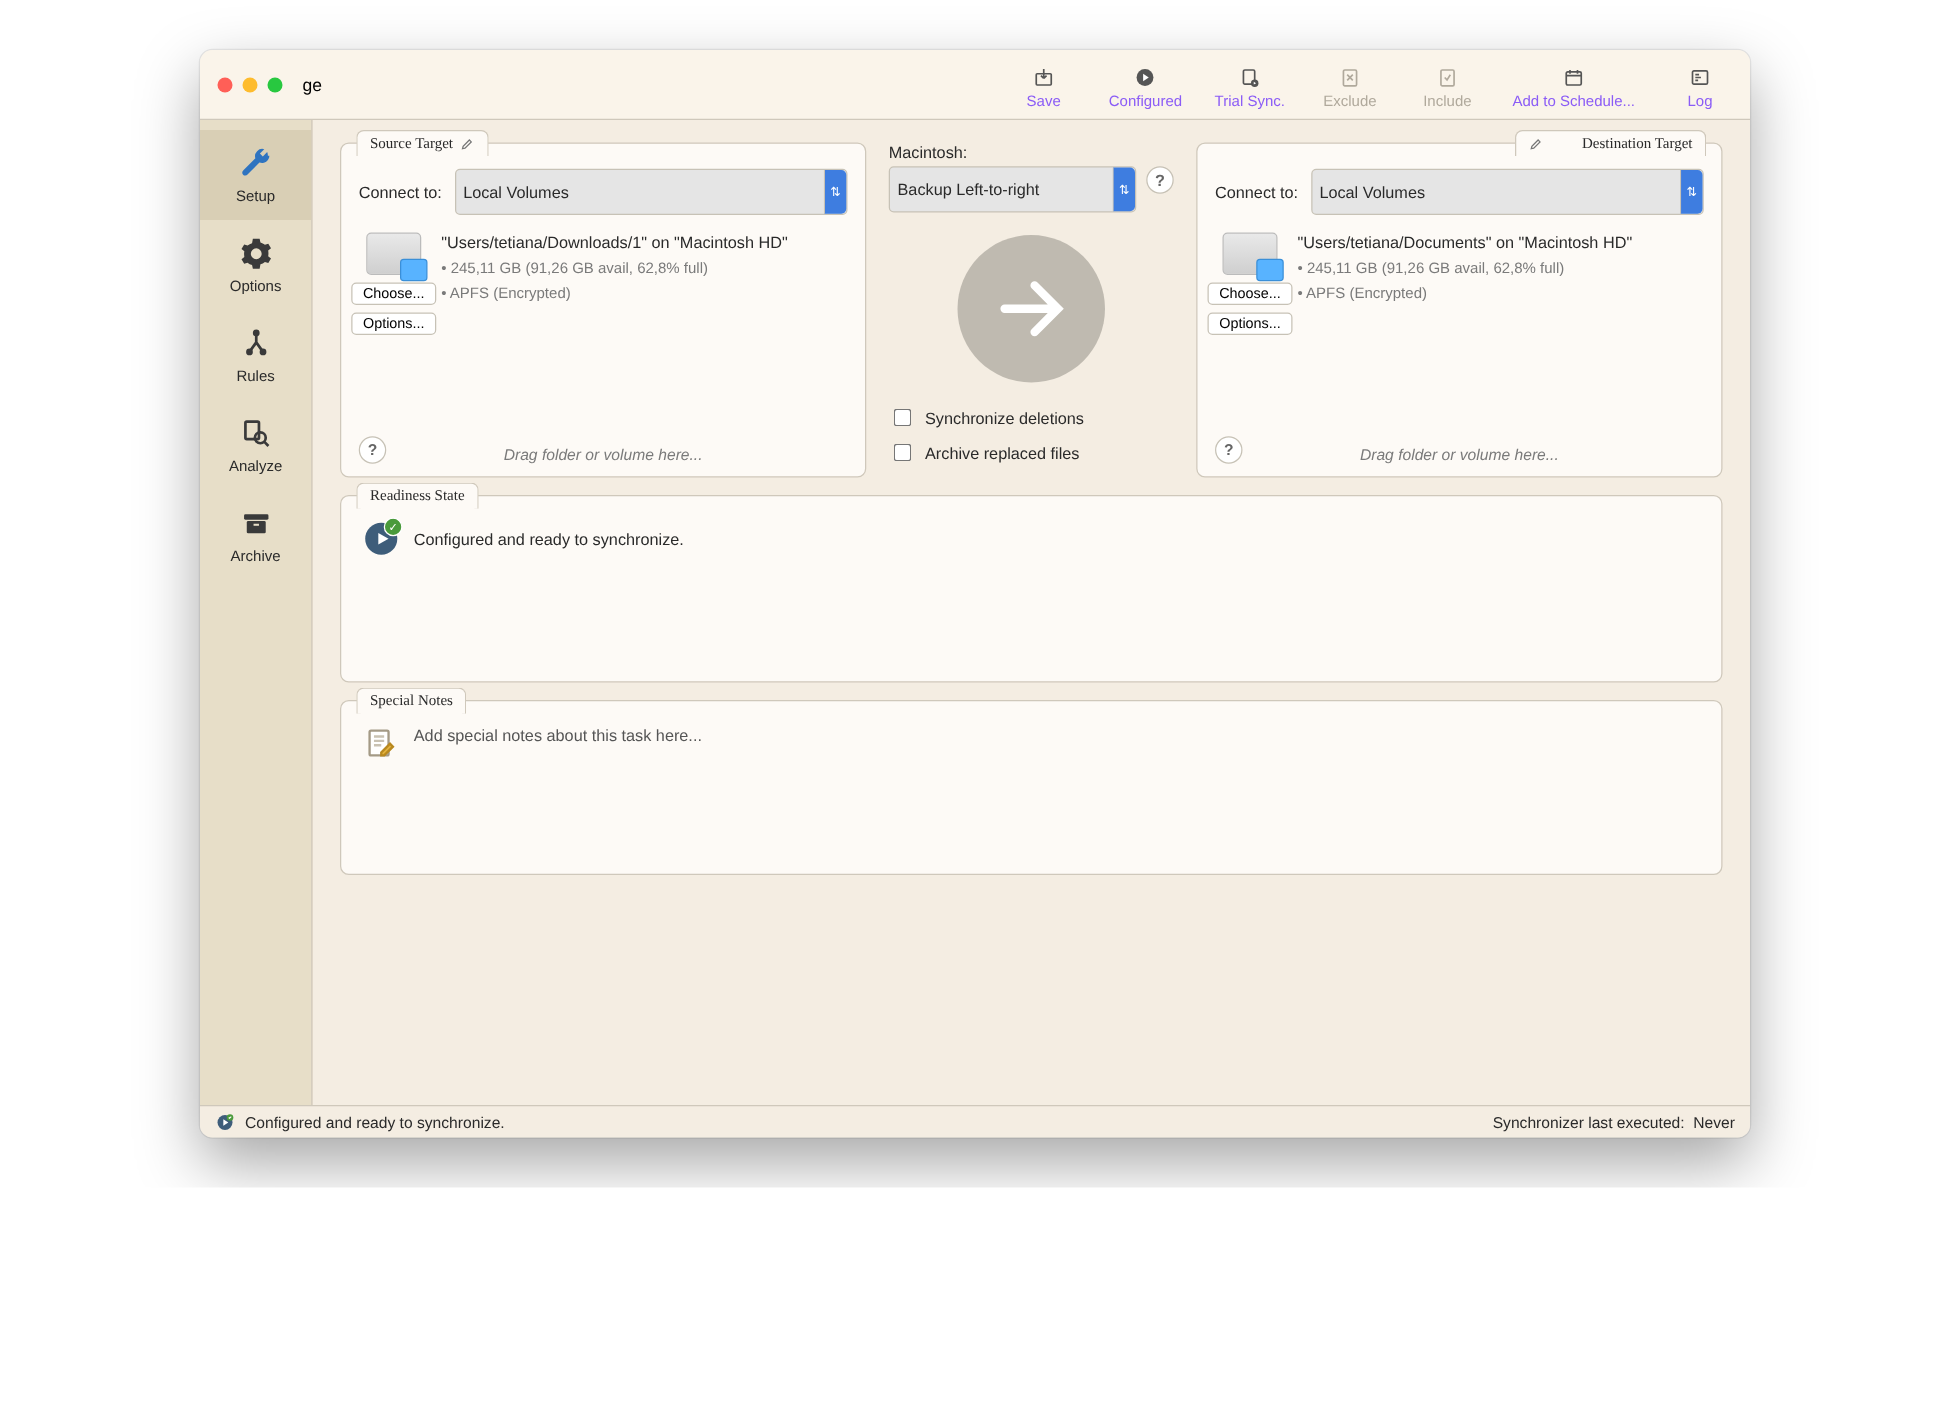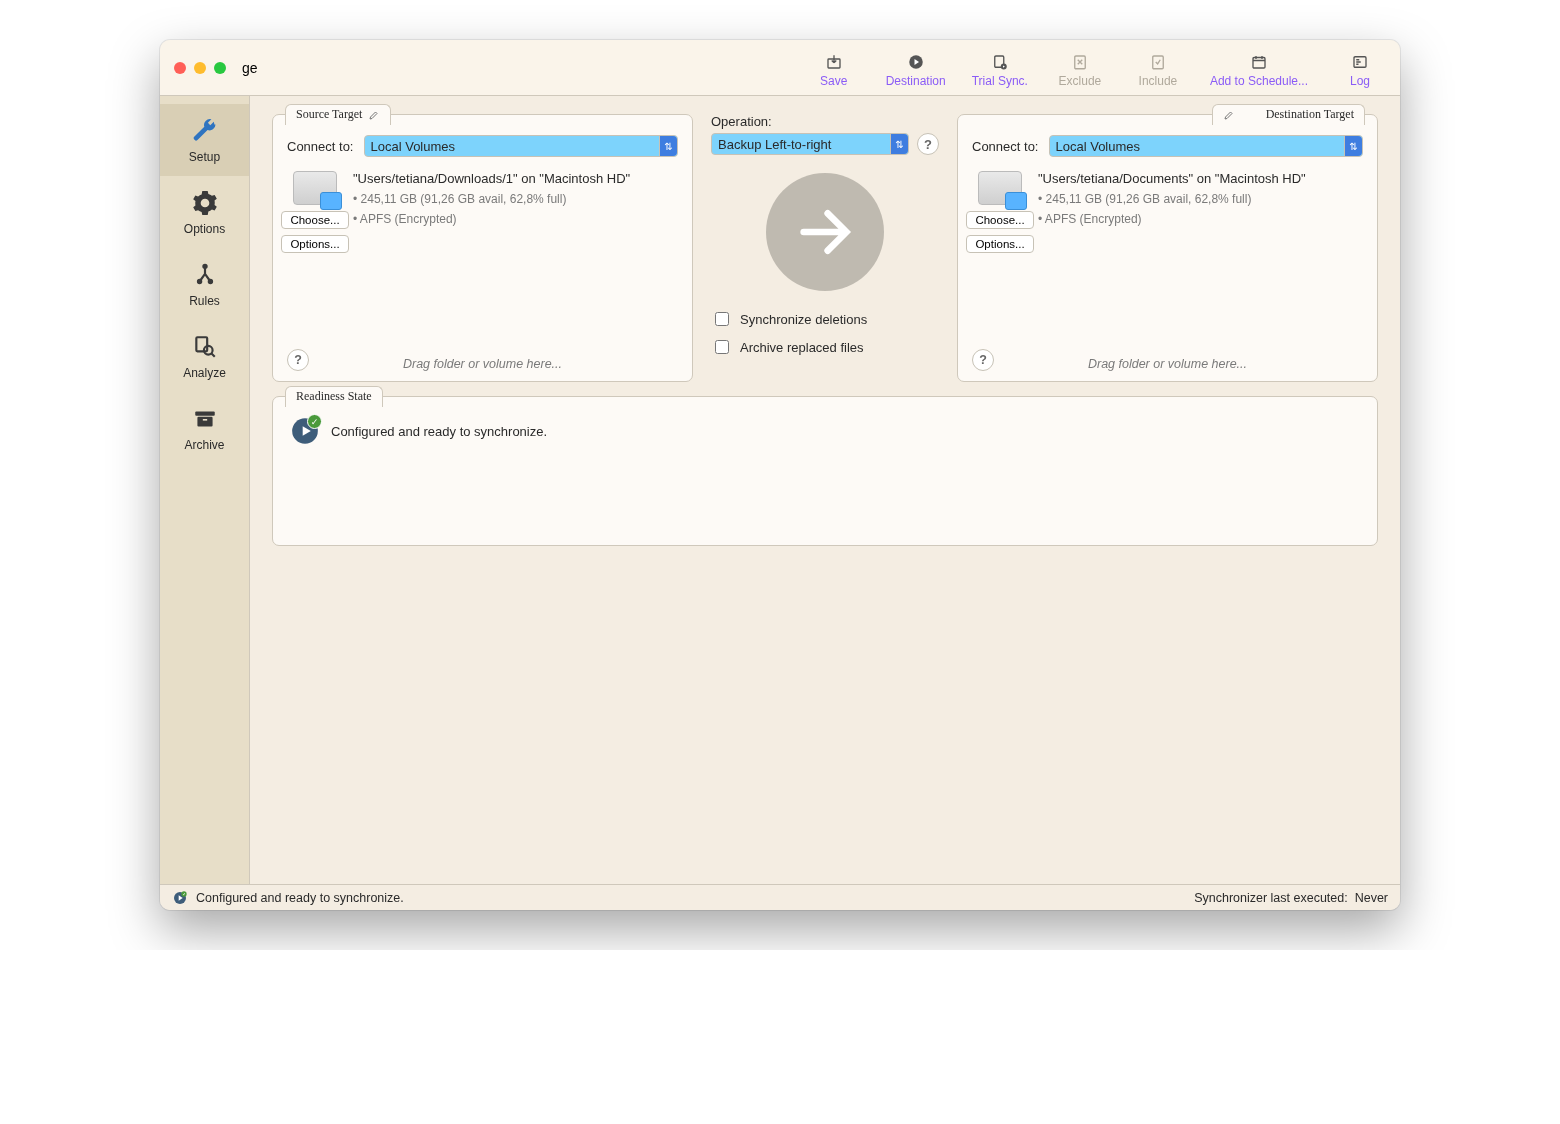--- a/index.html
+++ b/index.html
@@ -61,21 +61,21 @@
     border: 1px solid var(--border); border-bottom: none;
     border-radius: 6px 6px 0 0; padding: 2px 10px 3px; font-size: 12px;
     display:flex; align-items:center; gap:6px;font-family:Liberation Serif, serif;
   }
   .group .tab.left { left: 12px; }
   .group .tab.right { right: 12px; gap: 31px; }
   .target { flex: 1; min-height: 268px; display:flex; flex-direction:column; }
   .connect-row { display:flex; align-items:center; gap: 10px; margin-top: 6px; }
   .connect-row label { font-size: 13px; }
   .select {
-    flex:1; height: 22px; background: #7dd3fc; border: 1px solid #c7c2b6; border-radius: 4px;
+    flex:1; height: 37px; background: #e5e5e5; border: 1px solid #c7c2b6; border-radius: 4px;
     display:flex; align-items:center; padding: 0 6px; position: relative; font-size: 13px;
   }
   .select .caret {
     position:absolute; right:0; top:0; bottom:0; width:18px; border-left:1px solid #c7c2b6;
     background: #3e7de0; border-radius: 0 4px 4px 0;
     display:flex; align-items:center; justify-content:center; color:#fff; font-size:10px;
   }
   .vol-row { display:flex; gap: 10px; margin-top: 14px; }
   .vol-ico { width: 56px; display:flex; flex-direction:column; align-items:center; gap:6px; }
   .drive {
@@ -162,21 +162,21 @@
         </span>
         <span class="lbl">Save</span>
       </div>
       <div class="tbtn">
         <span class="ico">
           <svg viewBox="0 0 24 24" width="18" height="18">
               <circle cx="12" cy="12" r="9" fill="#555"></circle>
               <path d="M10 8l6 4-6 4z" fill="#fff"></path>
             </svg>
         </span>
-        <span class="lbl">Destination</span>
+        <span class="lbl">Configured</span>
       </div>
       <div class="tbtn">
         <span class="ico">
           <svg viewBox="0 0 24 24" width="18" height="18" fill="none" stroke="currentColor" stroke-width="1.8">
               <rect x="5" y="4" width="12" height="15" rx="1.5"></rect>
               <circle cx="17" cy="18" r="4" fill="#555" stroke="none"></circle>
               <path d="M16 16.5l2.5 1.5-2.5 1.5z" fill="#fff" stroke="none"></path>
             </svg>
         </span>
         <span class="lbl">Trial Sync.</span>
@@ -301,21 +301,21 @@
               <div class="meta">• APFS (Encrypted)</div>
             </div>
           </div>
           <div class="drop-hint">
             <div class="help">?</div>
             <span>Drag folder or volume here...</span>
           </div>
         </div>
 
         <div class="opcol">
-          <div class="op-label">Operation:</div>
+          <div class="op-label">Macintosh:</div>
           <div class="op-row">
             <div class="select" style="flex:1">
               <span>Backup Left-to-right</span>
               <span class="caret">⇅</span>
             </div>
             <div class="op-help">?</div>
           </div>
           <div class="arrow-circle">
             <svg viewBox="0 0 24 24" fill="none" stroke="currentColor" stroke-width="2.5" stroke-linecap="round">
                 <path d="M4 12h15M13 5l7 7-7 7"></path>
@@ -372,20 +372,33 @@
           <div class="ready-ico">
             <svg class="play" viewBox="0 0 24 24">
                 <circle cx="12" cy="12" r="11" fill="#3e5d7a"></circle>
                 <path d="M10 8l7 4-7 4z" fill="#fff"></path>
               </svg>
           </div>
           <div>Configured and ready to synchronize.</div>
         </div>
       </div>
 
+      <div class="group notes">
+        <div class="tab left">
+          <span>Special Notes</span>
+        </div>
+        <div class="notes-row">
+          <svg class="notes-ico" viewBox="0 0 24 24" fill="none" stroke="#a49a86" stroke-width="1.6">
+              <rect x="4" y="3" width="13" height="17" rx="1" fill="#fff"></rect>
+              <path d="M7 7h7M7 10h7M7 13h5" stroke="#c9c2b3"></path>
+              <path d="M14 20l6-6-2-2-6 6v2h2z" fill="#e3b23c" stroke="#b8881f"></path>
+            </svg>
+          <div class="notes-text">Add special notes about this task here...</div>
+        </div>
+      </div>
 
     </div>
   </div>
 
   <div class="statusbar">
     <svg class="si" viewBox="0 0 24 24">
         <circle cx="12" cy="12" r="9" fill="#3e5d7a"></circle>
         <path d="M10 8l6 4-6 4z" fill="#fff"></path>
         <circle cx="18" cy="6" r="4" fill="#4a9a3b"></circle>
         <path d="M16.5 6l1 1 2-2" stroke="#fff" stroke-width="1.3" fill="none"></path>

